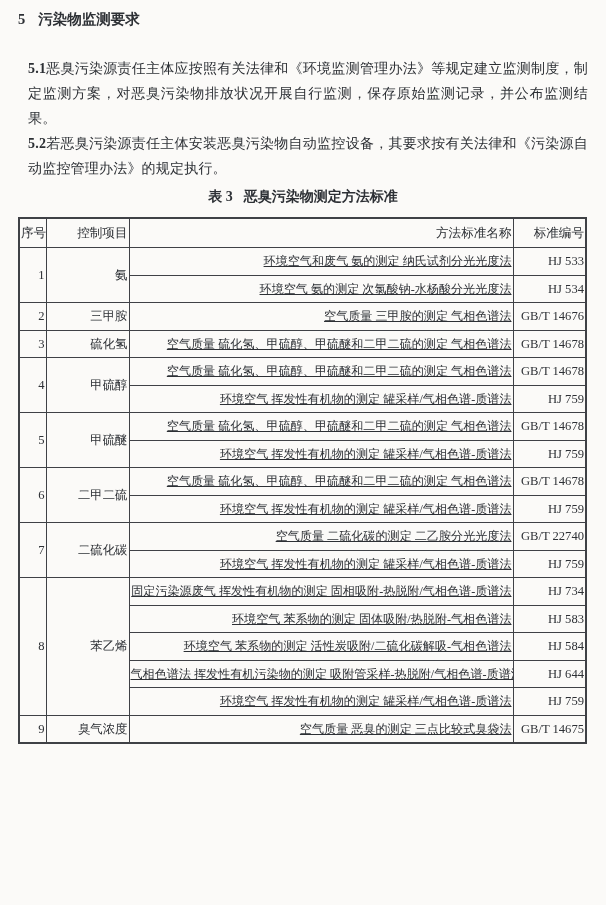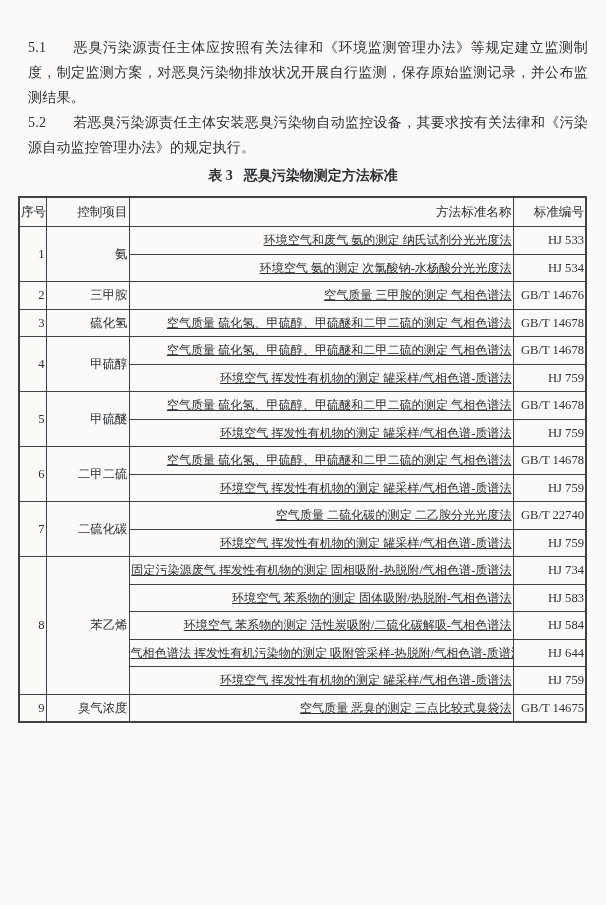--- a/index.html
+++ b/index.html
@@ -25,21 +25,21 @@
     margin:2px 0 0 0;
   }
   .heading .h-num{margin-right:13px;}
   .clauses{margin-top:27px;}
   .clause{
     font-size:14px;line-height:25.1px;
     text-align:justify;
     margin:0 0 0 10px;
     letter-spacing:0.2px;
   }
-  .clause .c-num{font-weight:normal;margin-right:27px;}
+  .clause .c-num{font-weight:bold;margin-right:0;}
   .table-title{
     text-align:center;font-weight:bold;font-size:14px;
     margin:7px 0 11px 0;
   }
   .table-title .t-label{margin-right:11px;}
   table.methods{
     border-collapse:collapse;
     table-layout:fixed;
     width:567px;
     border:2px solid var(--line);
@@ -57,20 +57,21 @@
   table.methods td{height:26.5px;}
   td.cell-no, td.cell-code{font-size:12.6px;}
   td.cell-item{font-size:12.4px;}
   td.cell-method{font-size:12.1px;text-decoration:underline;}
 </style>
 </head>
 <body>
 
 <div class="page">
 
+  <h1 class="heading"><span class="h-num">5</span><span>污染物监测要求</span></h1>
 
   <div class="clauses">
     <p class="clause"><span class="c-num">5.1</span><span>恶臭污染源责任主体应按照有关法律和《环境监测管理办法》等规定建立监测制度，制定监测方案，对恶臭污染物排放状况开展自行监测，保存原始监测记录，并公布监测结果。</span></p>
     <p class="clause"><span class="c-num">5.2</span><span>若恶臭污染源责任主体安装恶臭污染物自动监控设备，其要求按有关法律和《污染源自动监控管理办法》的规定执行。</span></p>
   </div>
 
   <div class="table-title"><span class="t-label">表 3</span><span>恶臭污染物测定方法标准</span></div>
 
   <table class="methods">
     <colgroup>

